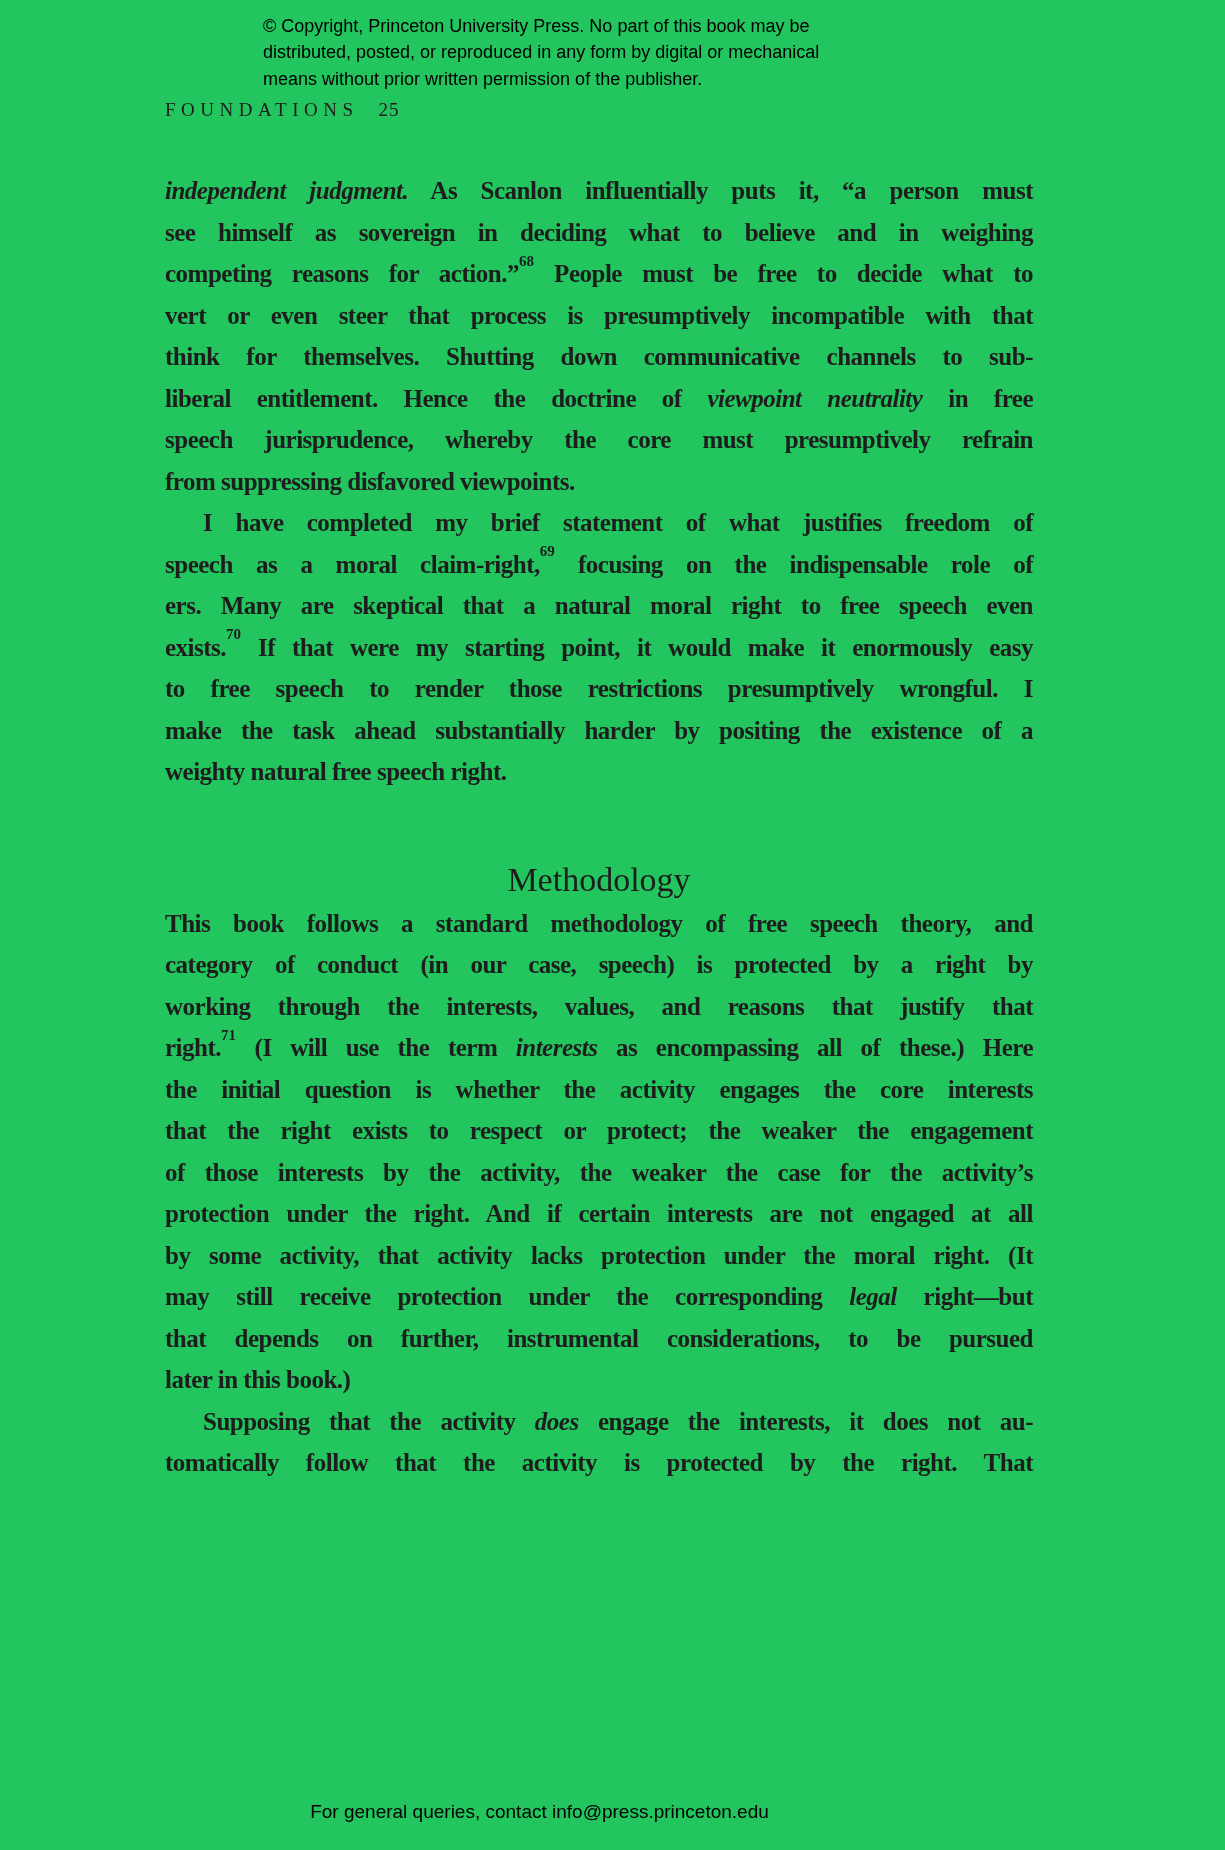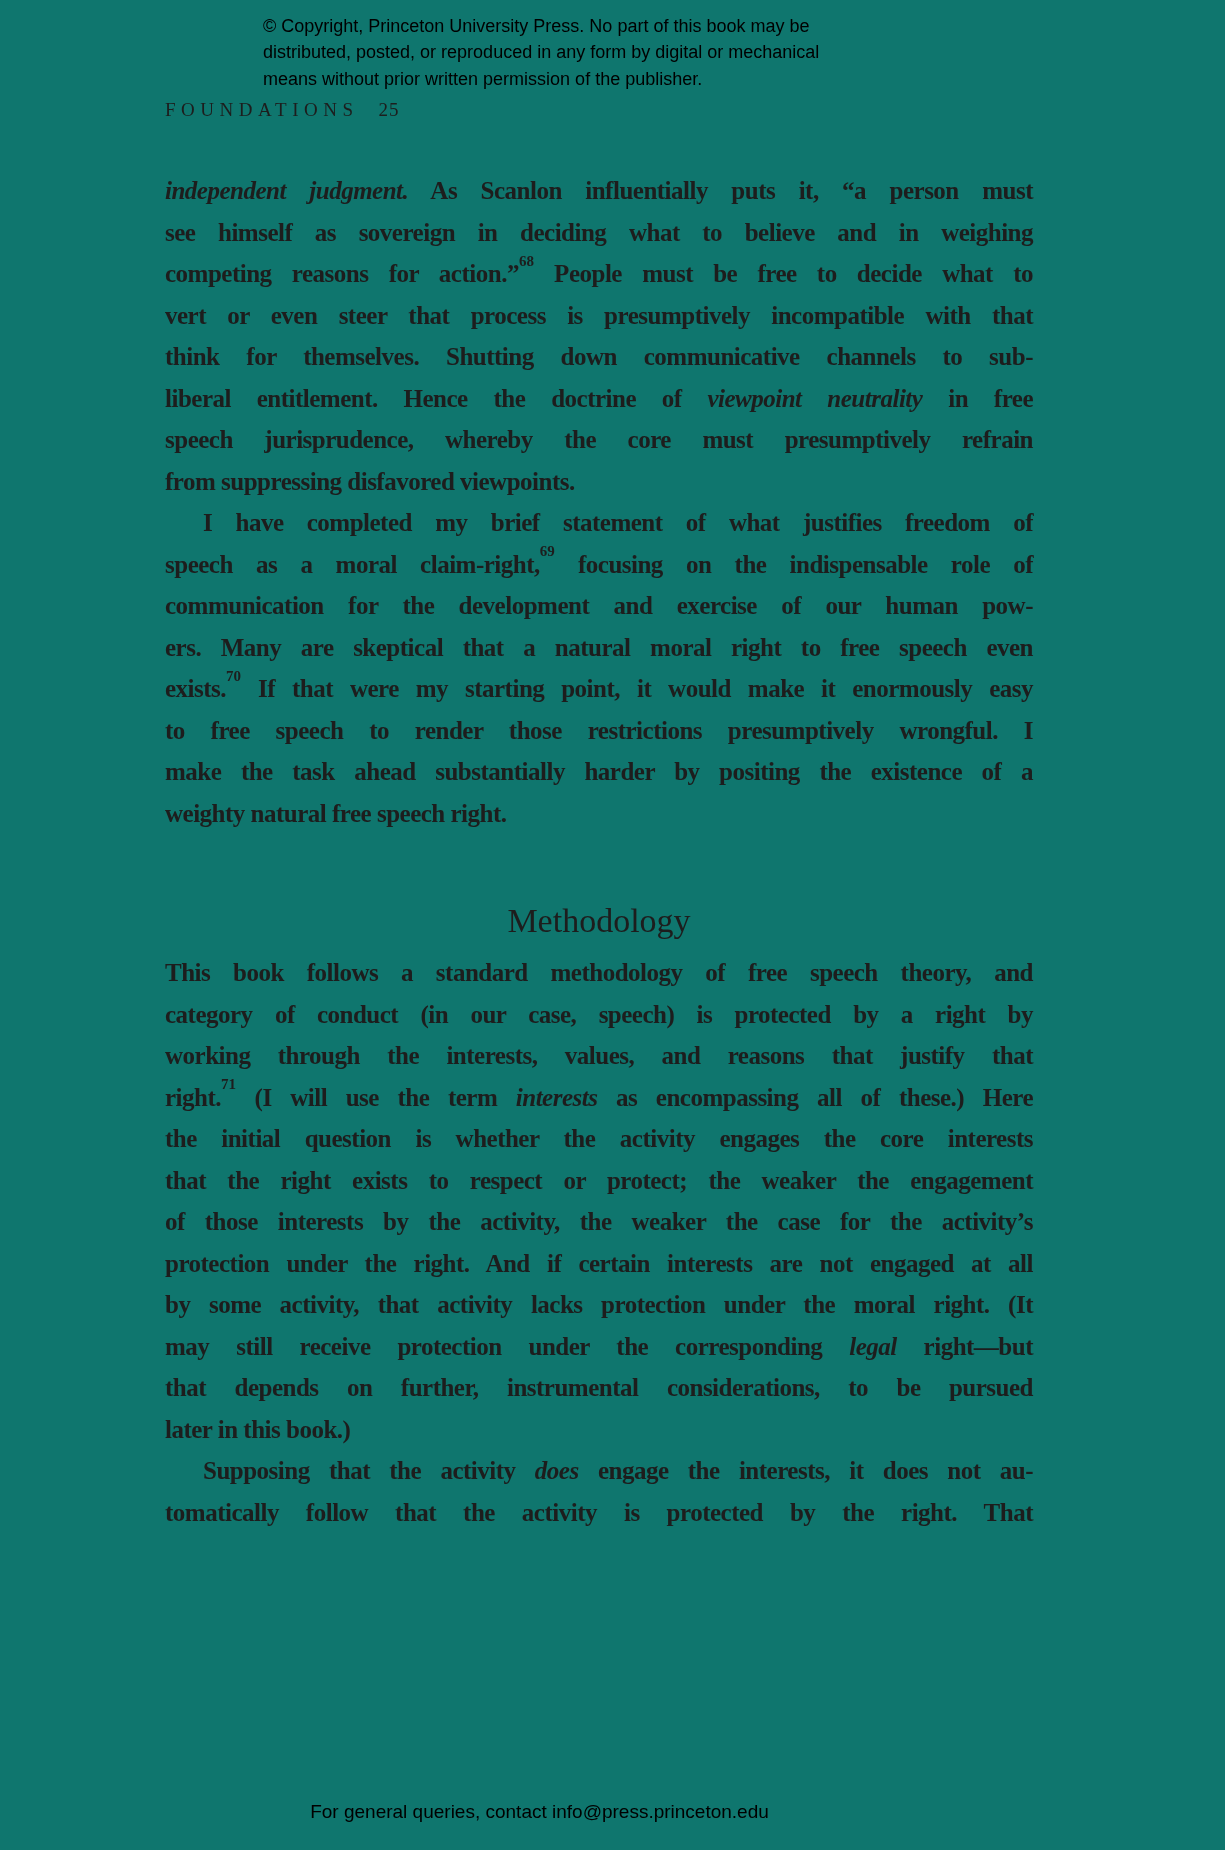--- a/index.html
+++ b/index.html
@@ -4,21 +4,21 @@
 <style>
   html, body {
     margin: 0;
     padding: 0;
     background: #ffffff;
   }
   .page {
     position: relative;
     width: 1225px;
     height: 1850px;
-    background: #0f766e;
+    background: #22c55e;
     overflow: hidden;
     font-kerning: normal;
   }
 
   
   .copyright {
     position: absolute;
     left: 263px;
     top: 13px;
     font-family: "Liberation Sans", sans-serif;
@@ -74,21 +74,21 @@
   .line sup {
     font-size: 0.6em;
     line-height: 0;
     position: relative;
     top: -0.45em;
     letter-spacing: 0;
   }
 
   .heading {
     margin-top: 64px;
-    margin-bottom: 8px;
+    margin-bottom: 0;
     font-size: 34px;
     line-height: 46px;
     text-align: center;
     text-align-last: center;
     letter-spacing: 0;
     color: #1d1d1d;
   }
 
   
   .footer {
@@ -125,21 +125,20 @@
         <div class="line"><span>competing reasons for action.”</span><sup>68</sup><span> People must be free to decide what to</span></div>
         <div class="line"><span>vert or even steer that process is presumptively incompatible with that</span></div>
         <div class="line"><span>think for themselves. Shutting down communicative channels to sub-</span></div>
         <div class="line"><span>liberal entitlement. Hence the doctrine of </span><em>viewpoint neutrality</em><span> in free</span></div>
         <div class="line"><span>speech jurisprudence, whereby the core must presumptively refrain</span></div>
         <div class="line last"><span>from suppressing disfavored viewpoints.</span></div>
       </div>
       <div class="para">
         <div class="line indent"><span>I have completed my brief statement of what justifies freedom of</span></div>
         <div class="line"><span>speech as a moral claim-right,</span><sup>69</sup><span> focusing on the indispensable role of</span></div>
-        <div class="line"><span>communication for the development and exercise of our human pow-</span></div>
         <div class="line"><span>ers. Many are skeptical that a natural moral right to free speech even</span></div>
         <div class="line"><span>exists.</span><sup>70</sup><span> If that were my starting point, it would make it enormously easy</span></div>
         <div class="line"><span>to free speech to render those restrictions presumptively wrongful. I</span></div>
         <div class="line"><span>make the task ahead substantially harder by positing the existence of a</span></div>
         <div class="line last"><span>weighty natural free speech right.</span></div>
       </div>
       <div class="heading">Methodology</div>
       <div class="para">
         <div class="line"><span>This book follows a standard methodology of free speech theory, and</span></div>
         <div class="line"><span>category of conduct (in our case, speech) is protected by a right by</span></div>

